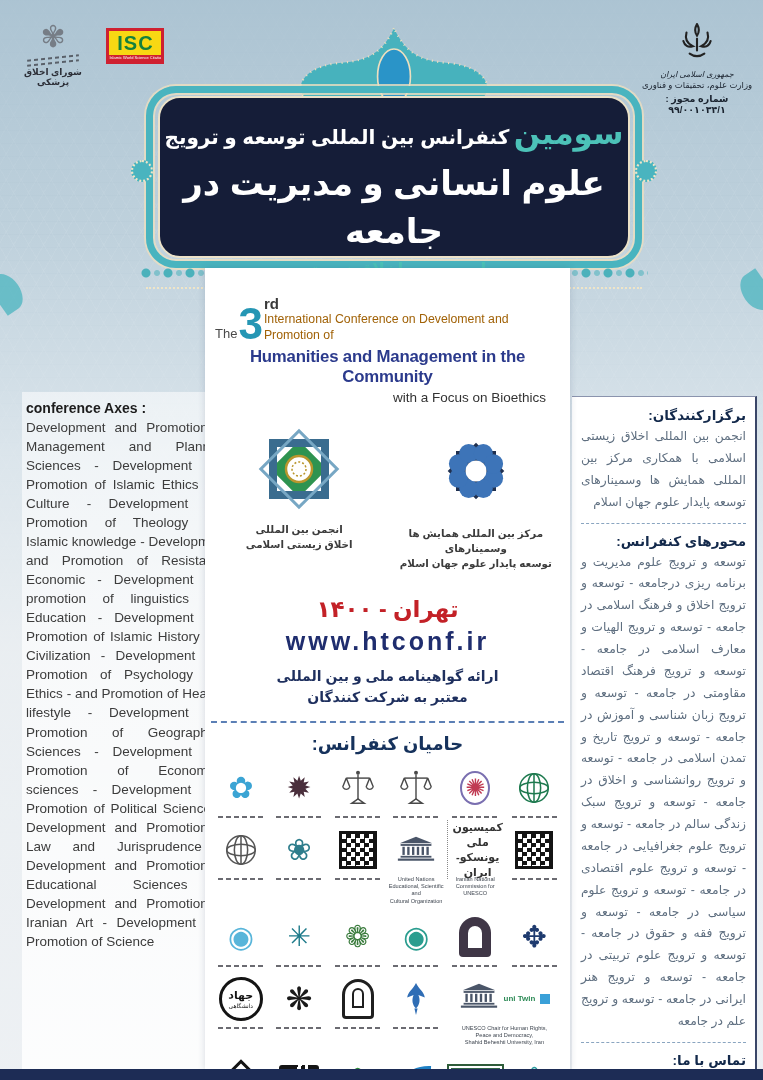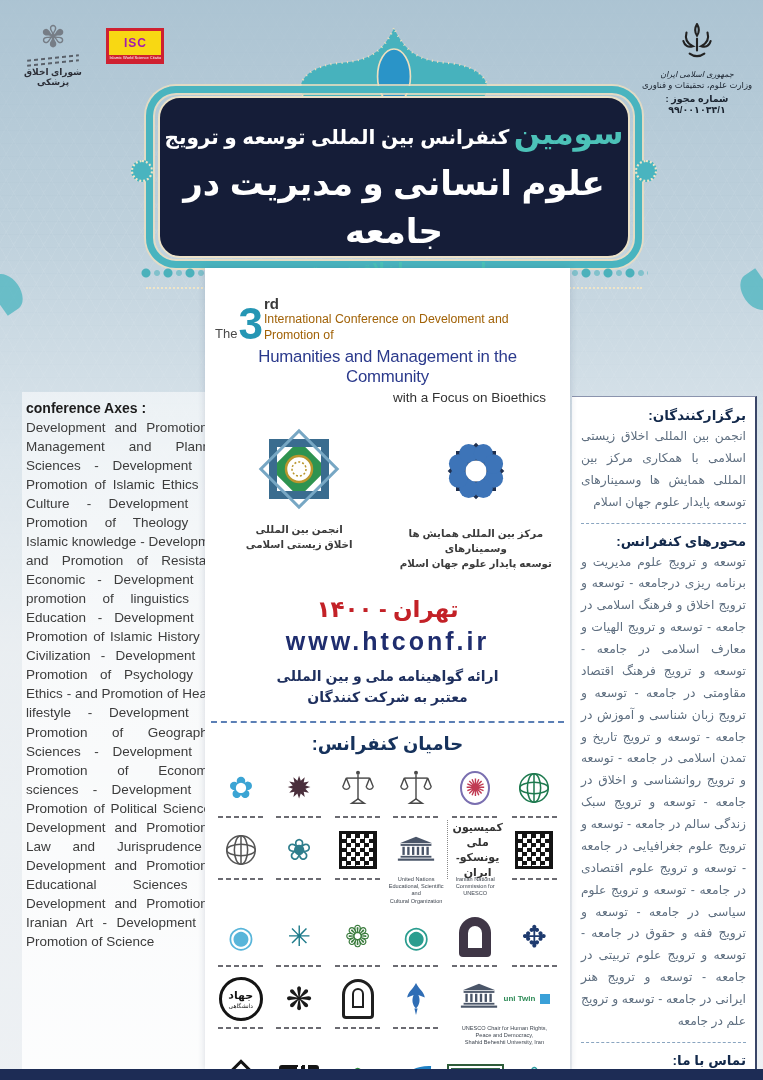--- a/index.html
+++ b/index.html
@@ -18,21 +18,21 @@
 
   
   .hdr-left { left:16px; top:20px; width:150px; }
   .beheshti { display:inline-block; width:74px; text-align:center; vertical-align:top; }
   .beheshti .emblem { font-size:30px; color:#767d86; line-height:34px; }
   .beheshti .squig-sm { height:2px; margin:3px auto; width:70%;
      background:repeating-linear-gradient(90deg, rgba(60,62,70,.75) 0 4px, transparent 4px 7px); transform:rotate(-6deg); }
   .beheshti .cap { font-size:9px; color:#2c2f38; font-weight:bold; margin-top:3px; }
   .isc { display:inline-block; vertical-align:top; margin-left:12px; margin-top:8px;
      border:3px solid #cf2030; background:#f8d813; width:58px; text-align:center; }
-  .isc .isc-word { font-weight:bold; font-size:12px; color:#a21caf; line-height:24px; letter-spacing:1px; }
+  .isc .isc-word { font-weight:bold; font-size:20px; color:#15803d; line-height:24px; letter-spacing:1px; }
   .isc .isc-sub { display:block; background:#cf2030; color:#fff; font-size:4px; line-height:6px; white-space:nowrap; overflow:hidden; }
 
   .hdr-right { right:8px; top:20px; width:116px; text-align:center; color:#1b2430; }
   .hdr-right .gov-line1 { font-size:8px; font-style:italic; margin-top:2px; }
   .hdr-right .gov-line2 { font-size:8.5px; margin-top:1px; }
   .hdr-right .gov-line3 { font-size:9.5px; font-weight:bold; margin-top:3px; direction:rtl; }
 
   
   .crest { left:229px; top:26px; }
   .frame { left:146px; top:86px; width:496px; height:182px;
@@ -82,21 +82,21 @@
   .card { left:205px; top:268px; width:365px; height:802px; background:#fff;
      box-shadow:0 0 7px rgba(40,60,90,.18); text-align:center; }
 
   .en-title { margin-top:28px; padding:0 10px; }
   .en-row { display:flex; justify-content:center; align-items:flex-end; }
   .en-row .the { font-size:13px; color:#4a4a4a; line-height:16px; margin-bottom:1px; }
   .en-row .num { font-size:44px; font-weight:bold; color:#2596b4; line-height:38px; margin:0 1px; }
   .en-row .colrd { text-align:left; }
   .en-row .rd { display:block; font-size:15px; font-weight:bold; color:#3a3a3a; line-height:15px; }
   .en-row .l1 { display:block; font-size:12.3px; color:#a16207; line-height:16px; }
-  .en-l2 { font-size:16.8px; font-weight:normal; color:#2b3a8c; margin-top:4px; letter-spacing:-0.2px; }
+  .en-l2 { font-size:16.8px; font-weight:bold; color:#2b3a8c; margin-top:4px; letter-spacing:-0.2px; }
   .en-l3 { font-size:13.5px; color:#333; text-align:right; padding-right:14px; margin-top:3px; }
 
   .org-logos { display:flex; justify-content:space-evenly; margin-top:20px; }
   .org { width:165px; }
   .org .cap { font-size:10.3px; font-weight:bold; color:#3c3c3c; direction:rtl; line-height:1.45; margin-top:6px; }
 
   .city { color:#c32127; font-weight:bold; font-size:23px; margin-top:24px; direction:rtl; }
   .site { color:#1f2d6e; font-weight:bold; font-size:25px; letter-spacing:3px; margin-top:4px; }
   .note { color:#1e2f5e; font-weight:bold; font-size:14px; direction:rtl; width:250px;
      margin:10px auto 0; line-height:1.5; }

